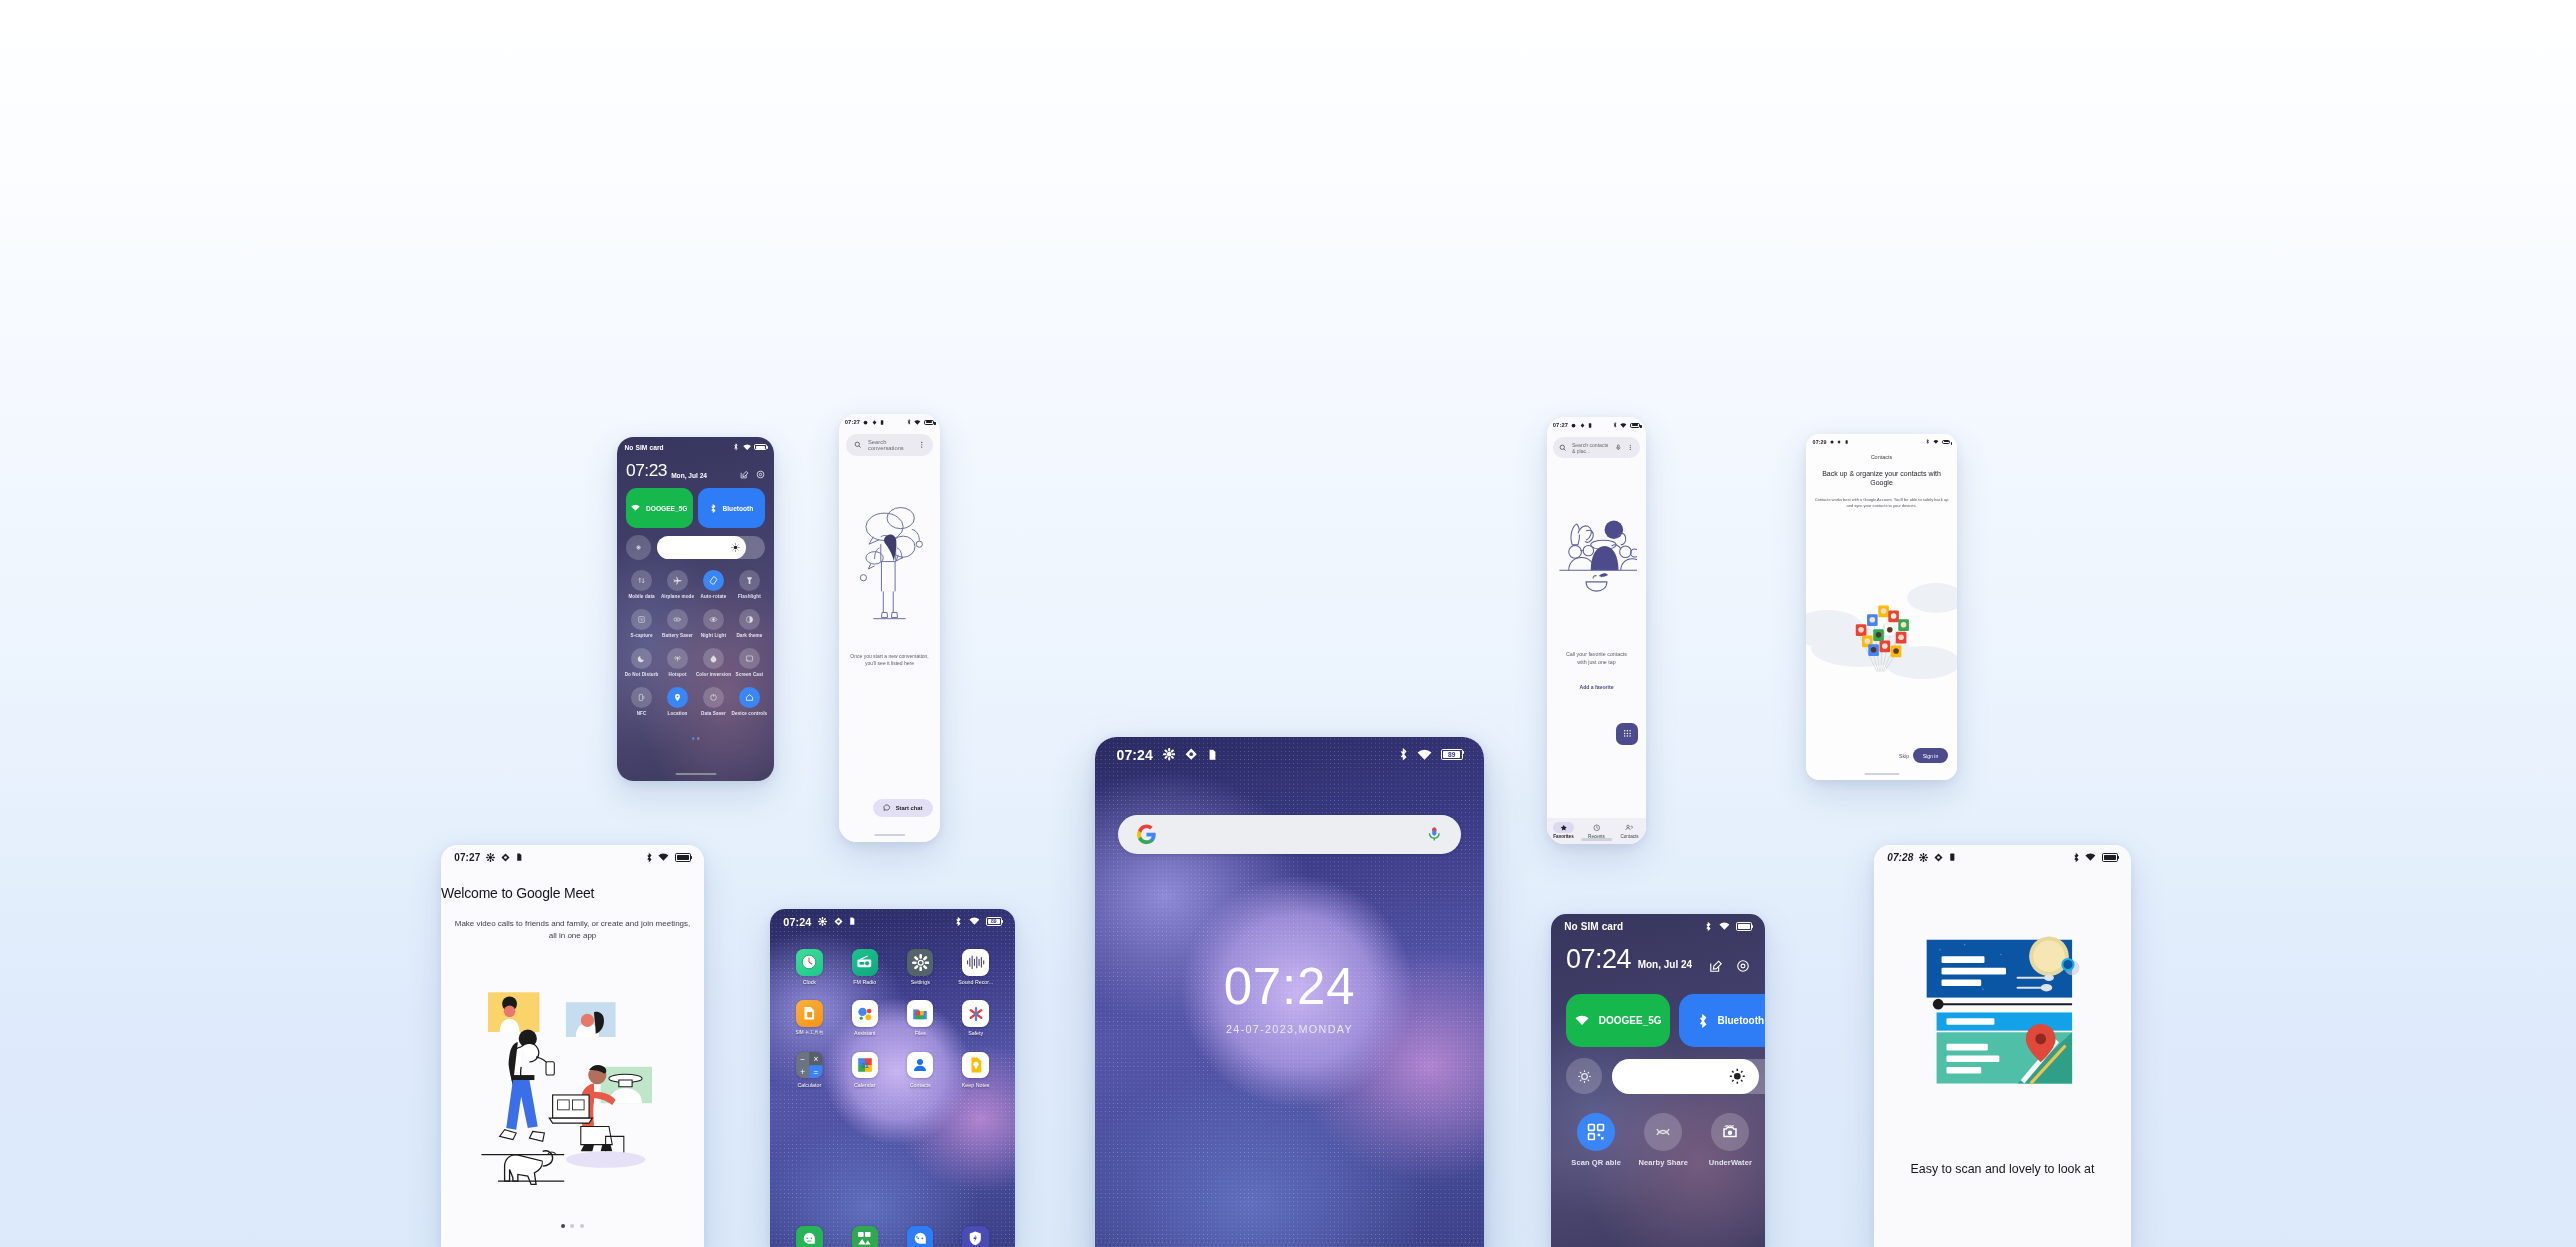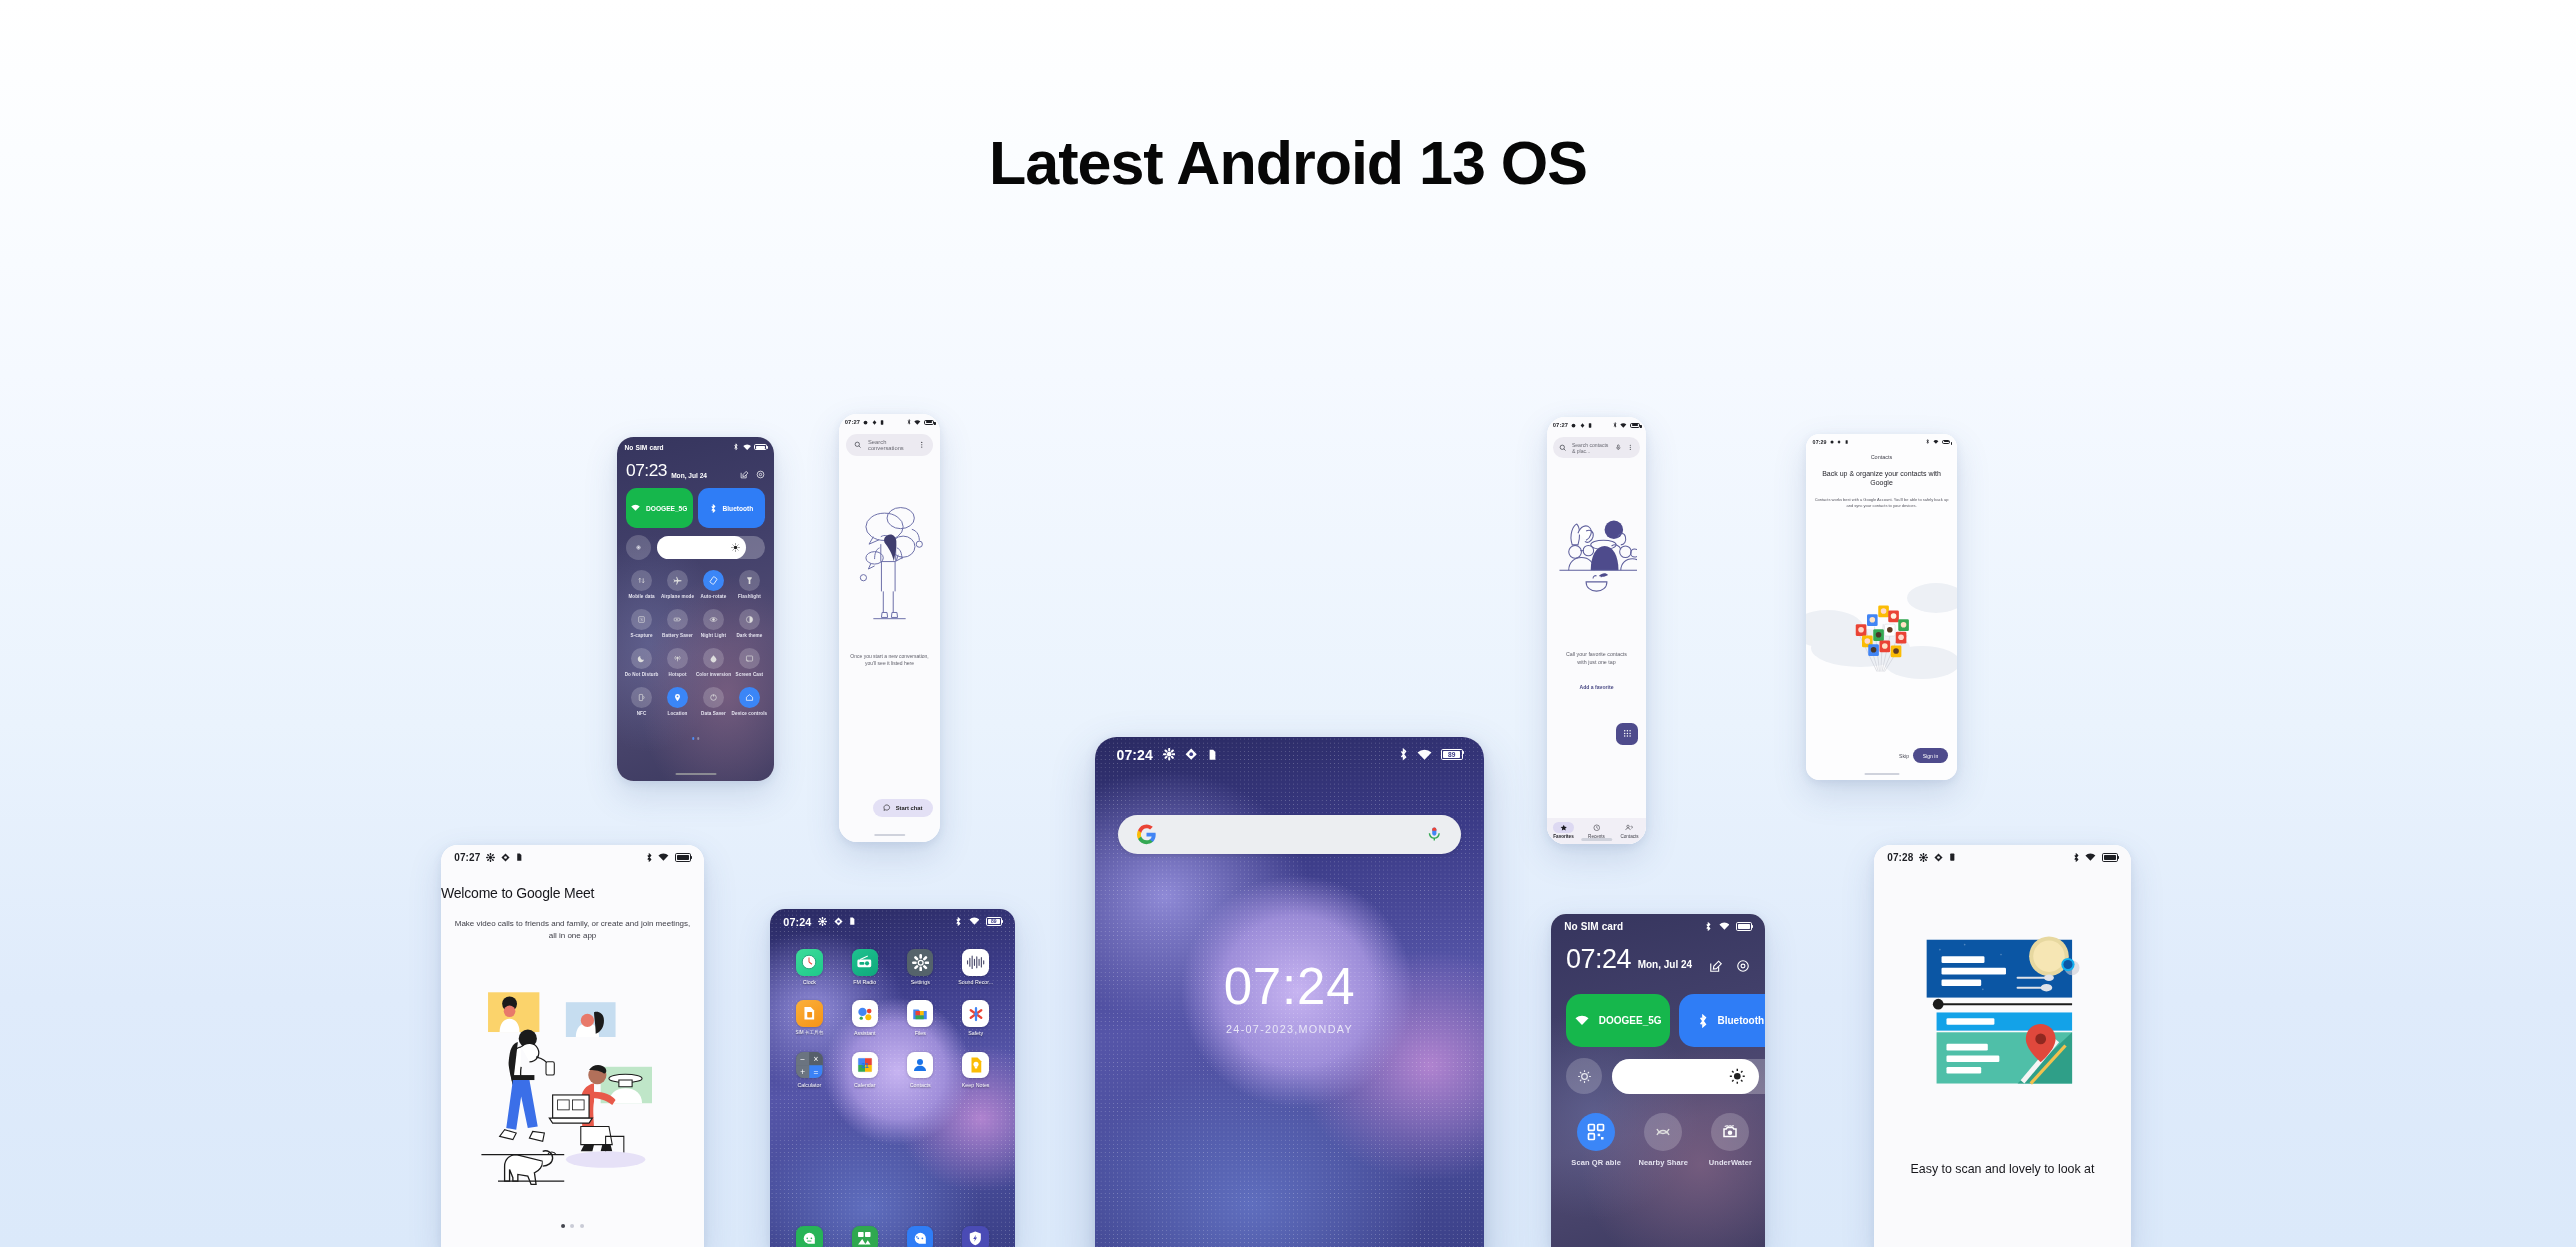--- a/index.html
+++ b/index.html
@@ -159,21 +159,20 @@
   .adcell{ display:flex; flex-direction:column; align-items:center; }
   .adico{ width:26.5px;height:26.5px;border-radius:7.5px; display:flex; align-items:center;
           justify-content:center; box-shadow:0 0.8px 2.5px rgba(0,0,0,.2); overflow:hidden;}
   .adlab{ margin-top:3.3px; font-size:5.3px; color:#fff; text-align:center;
           text-shadow:0 0.8px 1.7px rgba(0,0,0,.5); white-space:nowrap; }
 </style>
 </head>
 <body>
 
 <div class="hero">
-  <h1 class="hero-title">Latest Android 13 OS</h1>
 </div>
 
 <div class="phone" style="left:617px; top:437px; width:157px; height:344px; border-radius:16.6px;">
   <div class="screen">
     <div class="qs"></div>
     <div class="sbar dark" style="height:20px;">
       <div class="l">
           <span style="font-size:6.6px;">No SIM card</span>
         </div>
       <div class="r">
@@ -1110,21 +1109,21 @@
         <div class="qlab" style="font-size:7.5px;margin-top:6.6px;max-width:55px;">UnderWater</div>
       </div>
       <div class="qcell"></div>
     </div>
   </div>
 </div>
 
 <div class="phone" style="left:1874px; top:845px; width:257px; height:403px; border-radius:16.6px 16.6px 0 0;">
   <div class="screen">
     <div class="mbg" style="background:#fafafc;"></div>
-    <div class="sbar lite" style="height:25px;padding:0 13.3px;font-size:10px;">
+    <div class="sbar lite" style="height:25px;padding:0 13.3px;font-size:10px;font-style:italic;">
       <div class="l" style="gap:5.8px;">
         <span>07:28</span>
         <svg width="9" height="9" viewBox="0 0 16 16" fill="#1e1f24">
             <circle cx="8" cy="8" r="3"></circle>
             <g stroke="#1e1f24" stroke-width="2.6" stroke-linecap="round">
               <path d="M8 1.2v2M8 12.8v2M1.2 8h2M12.8 8h2M3.2 3.2l1.4 1.4M11.4 11.4l1.4 1.4M12.8 3.2l-1.4 1.4M4.6 11.4l-1.4 1.4"></path>
             </g>
           </svg>
         <svg width="9" height="9" viewBox="0 0 16 16" fill="#1e1f24">
             <path d="M8 .8 15.2 8 8 15.2.8 8z"></path>

